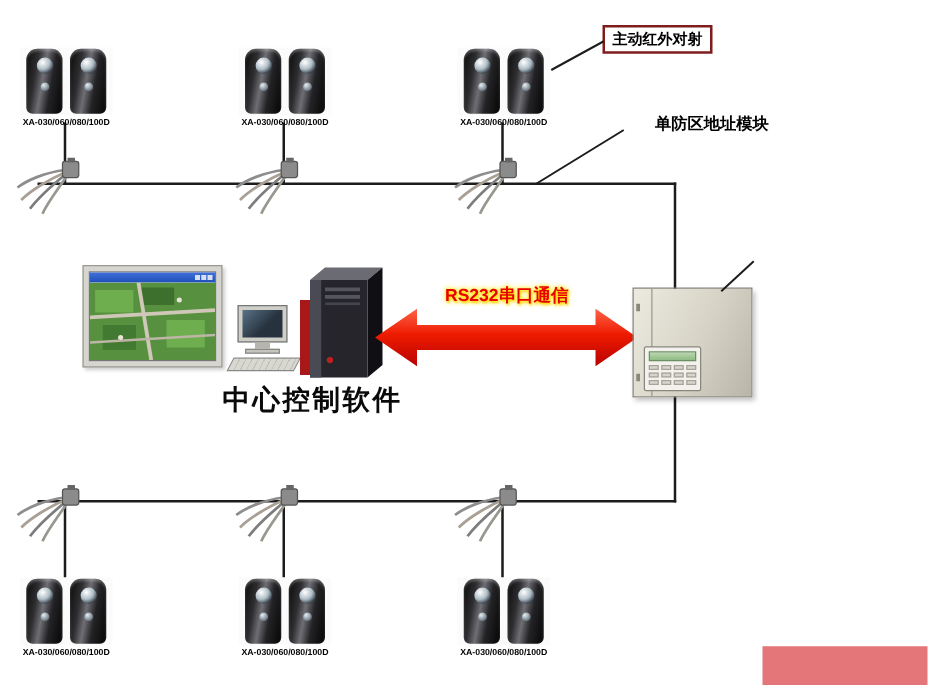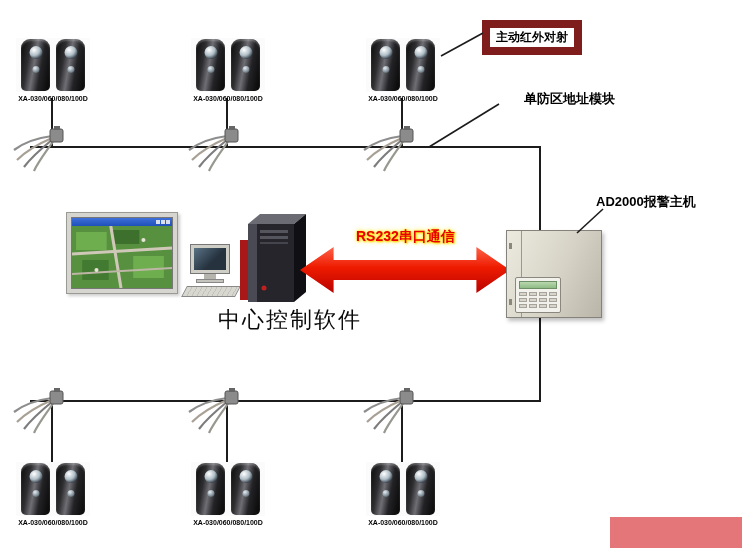--- a/index.html
+++ b/index.html
@@ -19,25 +19,25 @@
         background:radial-gradient(circle at 35% 30%,#ffffff,#aebdc6 45%,#39424d 75%,#14181d)}
   .lens2{position:absolute;top:27px;left:50%;transform:translateX(-50%);width:7px;height:7px;border-radius:50%;
         background:radial-gradient(circle at 35% 30%,#e8eef2,#7c8a95 60%,#222)}
   .det-label{margin-top:3px;font-size:7px;font-weight:bold;text-align:center;white-space:nowrap;color:#000}
 
   
   .module{position:absolute;width:56px;height:46px}
 
   
   .callout{position:absolute;font-weight:bold;color:#000;white-space:nowrap;font-size:13px}
-  .boxed{border:8px solid #7f1d1d;padding:1px 6px;font-size:12px;background:#fff}
-
-  
-  .software-label{position:absolute;left:178px;top:305px;width:184px;text-align:right;
-                  font-size:22px;font-weight:normal;letter-spacing:2px;color:#0a0a0a}
+  .boxed{border:2px solid #7f1d1d;padding:1px 6px;font-size:12px;background:#fff}
+
+  
+  .software-label{position:absolute;left:178px;top:305px;width:184px;text-align:left;
+                  font-size:22px;font-weight:bold;letter-spacing:2px;color:#0a0a0a}
 
   
   .red-arrow{position:absolute;left:300px;top:245px;width:210px;height:50px;
              background:linear-gradient(180deg,#ff6a50,#ee1b00 45%,#b50000);
              clip-path:polygon(0 50%,16% 4%,16% 30%,84% 30%,84% 4%,100% 50%,84% 96%,84% 70%,16% 70%,16% 96%)}
   .rs232{position:absolute;left:356px;top:228px;font-size:14px;font-weight:bold;color:#e80000;
          text-shadow:0 0 2px #ffe400,0 0 5px #ffe400,1px 1px 2px #ffd000;white-space:nowrap}
 
   
   .alarm-panel{position:absolute;left:506px;top:230px;width:96px;height:88px;
@@ -260,21 +260,20 @@
         <span></span>
           <span></span>
           <span></span>
           <span></span>
       </div>
     </div>
   </div>
 
   <div class="callout boxed" style="left:482px;top:20px">主动红外对射</div>
   <div class="callout" style="left:524px;top:90px">单防区地址模块</div>
-  <div class="callout" style="left:596px;top:193px">AD2000报警主机</div>
 
   <svg class="overlay" viewBox="0 0 743 558">
     <line x1="483" y1="33" x2="441" y2="56" stroke="#1c1c1c" stroke-width="1.6"></line>
     <line x1="499" y1="104" x2="429" y2="147" stroke="#1c1c1c" stroke-width="1.6"></line>
     <line x1="603" y1="209" x2="577" y2="233" stroke="#1c1c1c" stroke-width="1.6"></line>
   </svg>
 
   <div class="watermark"></div>
 
 </div>

